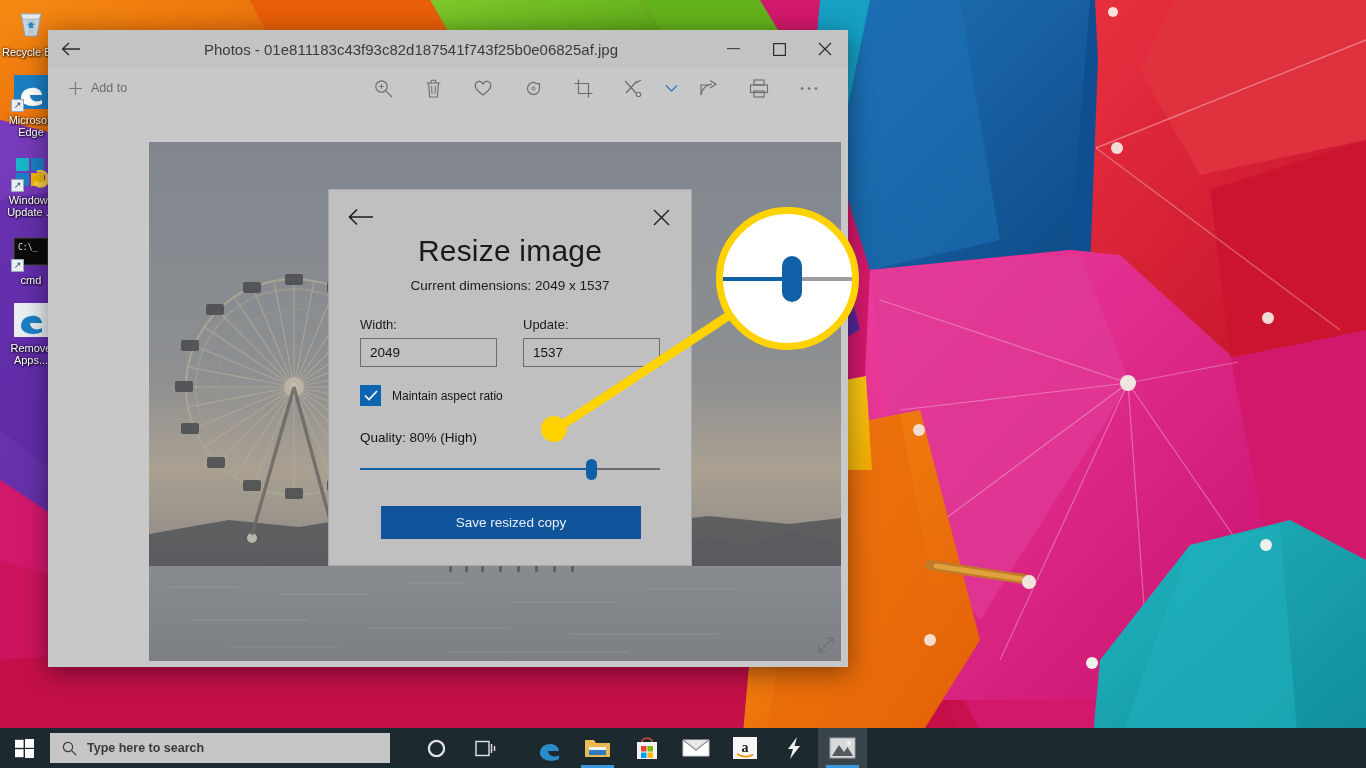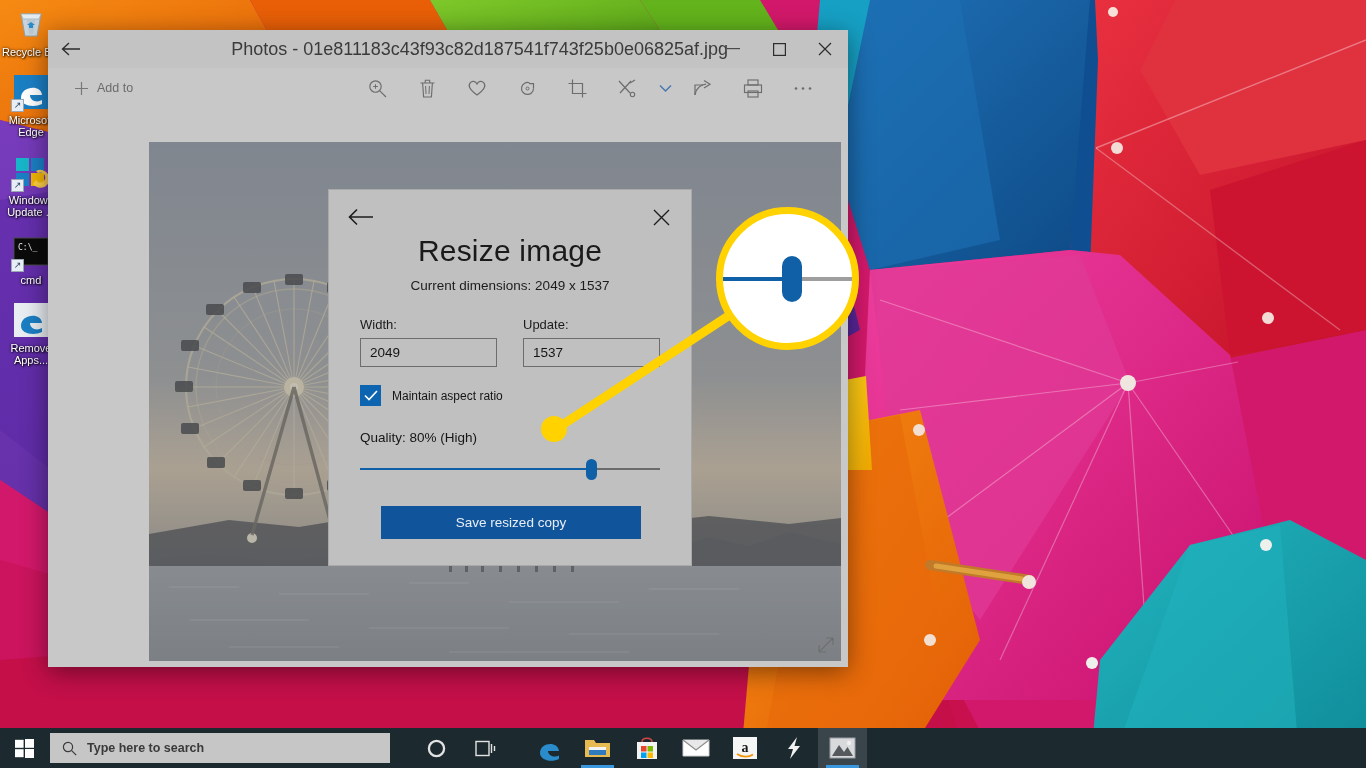--- a/index.html
+++ b/index.html
@@ -67,39 +67,39 @@
     display: flex; align-items: center;
     background: #c3c3c3;
     position: relative;
   }
   #back-btn {
     width: 46px; height: 38px;
     display: flex; align-items: center; justify-content: center;
     color: #2b2b2b;
   }
   #win-title {
-    font-size: 18px;
+    font-size: 15px;
     color: #3b3b3b;
     flex: 1;
-    text-align: right;
+    text-align: center;
     padding-right: 120px;
     white-space: nowrap;
     overflow: hidden;
   }
   .wbtn {
     width: 46px; height: 38px;
     display: flex; align-items: center; justify-content: center;
     color: #2c2c2c;
   }
   #win-controls { display: flex; position: absolute; right: 0; top: 0; }
 
   #toolbar {
     height: 40px;
     display: flex; align-items: center;
-    padding: 0 20px;
+    padding: 0 14px;
     color: #6d6d6d;
   }
   #addto {
     display: flex; align-items: center; gap: 8px;
     font-size: 12.5px; color: #6b6b6b;
     padding: 4px 6px;
   }
   #tool-icons {
     margin-left: auto;
     display: flex; align-items: center;

